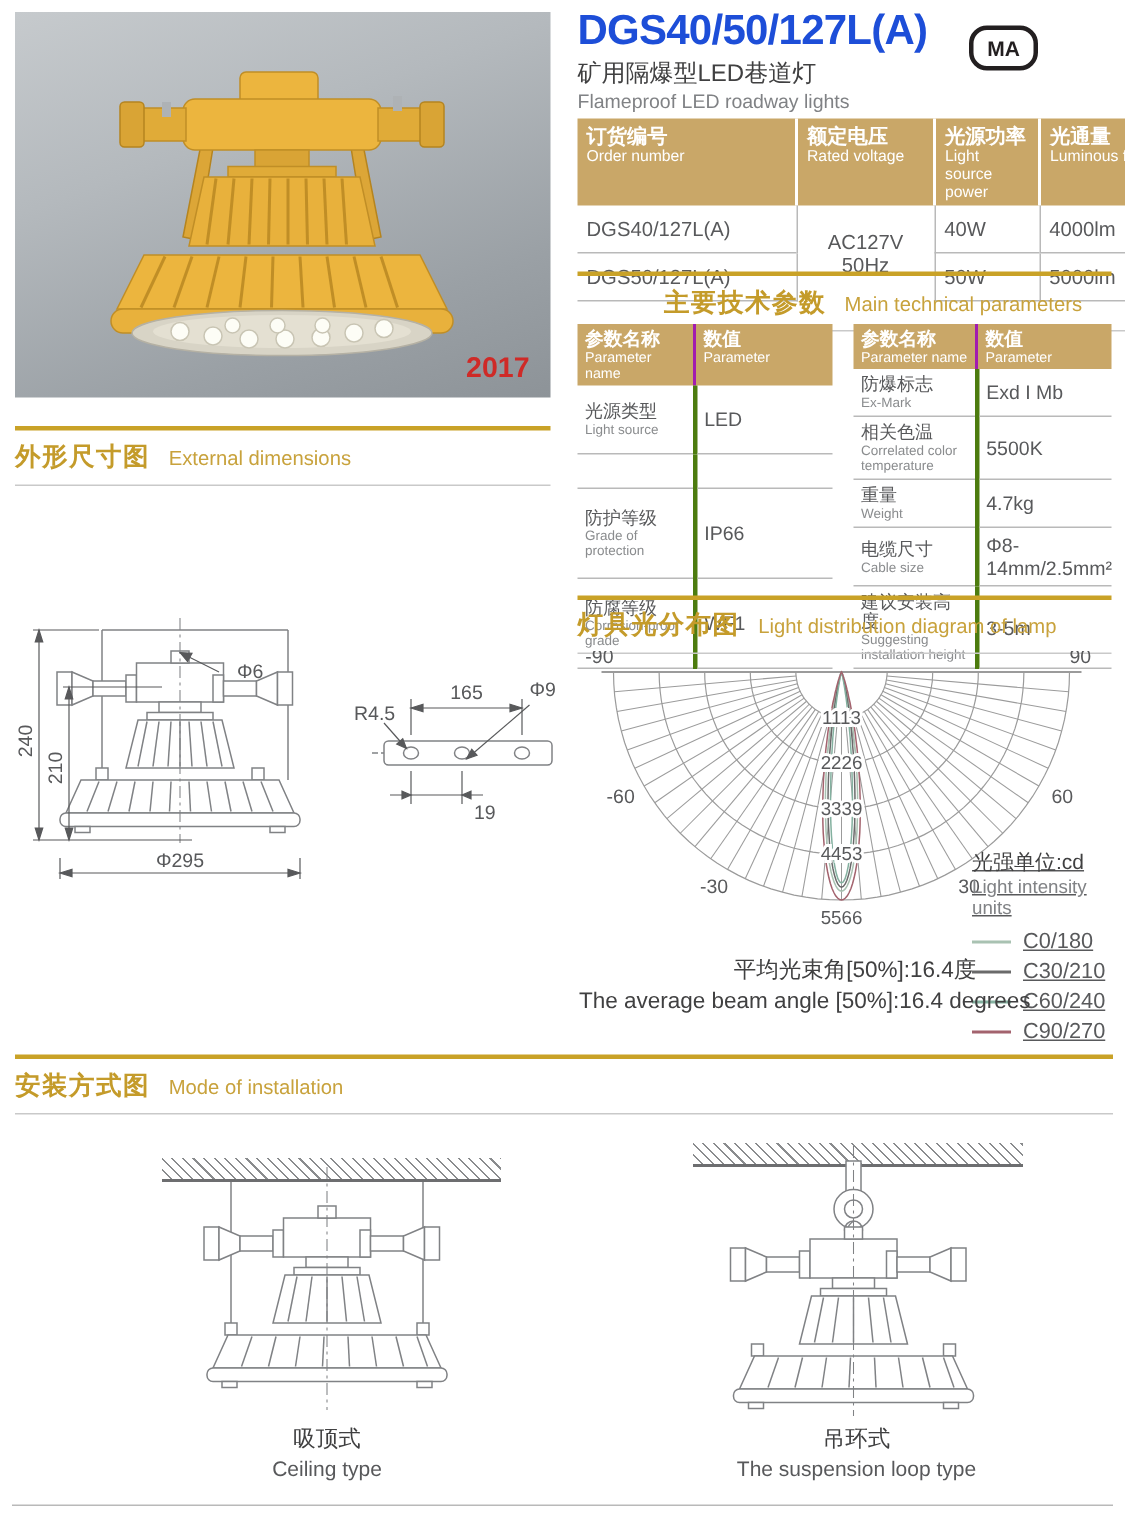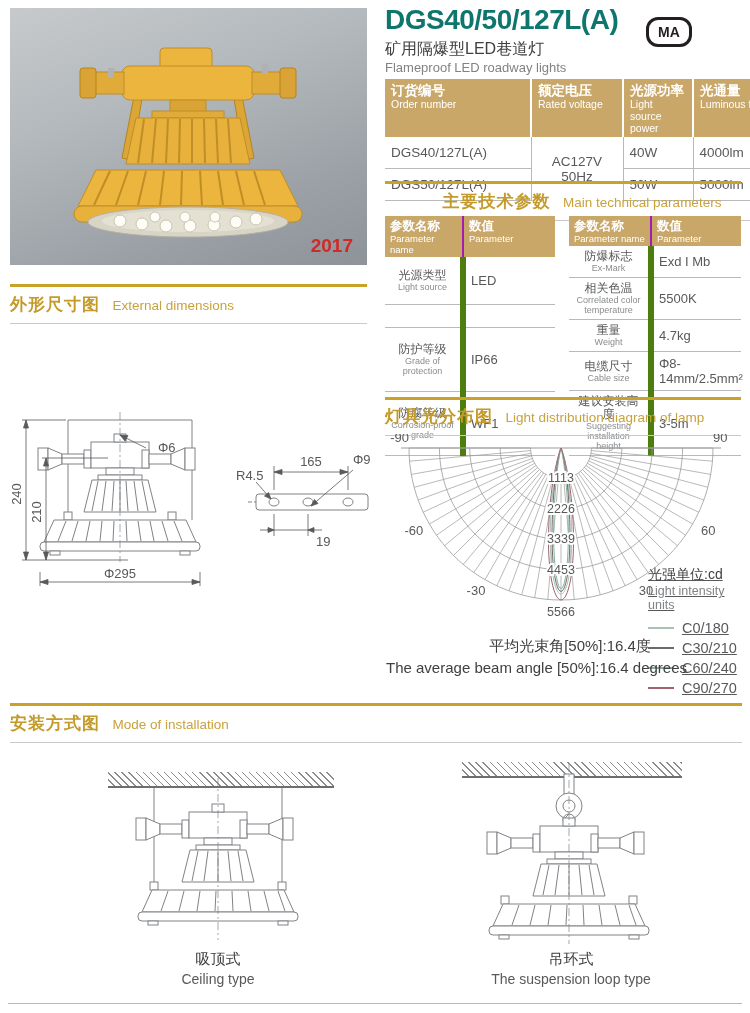--- a/index.html
+++ b/index.html
@@ -12,21 +12,21 @@
   .photo svg{position:absolute;left:0;top:0;}
   .photo-year{position:absolute;right:14px;bottom:8px;font-size:19px;color:#cf2a27;font-weight:bold;}
 
   
   .rule-gold{position:absolute;height:3px;background:#c9a227;}
   .sec-head{position:absolute;border-bottom:1px solid #c9c9c9;padding-bottom:7px;}
   .sec-cn{font-size:17px;font-weight:bold;color:#c49b2a;letter-spacing:1px;}
   .sec-en{font-size:13.5px;color:#c8a23c;margin-left:8px;}
 
   
-  .title{position:absolute;left:385px;top:4px;font-size:28px;font-weight:bold;color:#0f766e;letter-spacing:-.5px;}
+  .title{position:absolute;left:385px;top:4px;font-size:28px;font-weight:bold;color:#1d4ed8;letter-spacing:-.5px;}
   .sub-cn{position:absolute;left:385px;top:39px;font-size:16px;color:#404041;}
   .sub-en{position:absolute;left:385px;top:60px;font-size:13px;color:#808285;}
   .ma-mark{position:absolute;left:646px;top:17px;width:40px;height:24px;border:3px solid #231f20;border-radius:12px;
            display:flex;align-items:center;justify-content:center;font-weight:bold;font-size:14px;color:#231f20;background:#fff;}
   .ex-mark{position:absolute;left:690px;top:2px;width:58px;height:56px;}
   .ex-mark .ex-txt{position:absolute;left:0;top:15px;width:58px;text-align:center;
                    font-size:20px;font-weight:bold;color:#f7a800;font-style:italic;}
 
   
   .order-table{position:absolute;left:385px;top:79px;width:356px;border-collapse:collapse;table-layout:fixed;}
@@ -43,21 +43,21 @@
 
   
   .param-wrap{position:absolute;left:385px;top:216px;width:356px;display:flex;justify-content:space-between;}
   .ptable{width:170px;border-collapse:collapse;table-layout:fixed;}
   .ptable th{background:#c9a768;color:#fff;text-align:left;vertical-align:top;padding:3px 5px 2px 5px;
              border-right:2px solid #a21caf;font-weight:normal;}
   .ptable th:last-child{border-right:none;}
   .ptable th .cn{display:block;font-size:12.5px;font-weight:bold;line-height:14px;}
   .ptable th .en{display:block;font-size:9.5px;line-height:11px;}
   .ptable td{vertical-align:middle;padding:4px 5px;border-bottom:1px solid #b9b9b9;}
-  .ptable td.nm{border-right:6px solid #4d7c0f;text-align:center;}
+  .ptable td.nm{border-right:3px solid #4d7c0f;}
   .ptable td .cn{display:block;font-size:12px;color:#58595b;line-height:13px;}
   .ptable td .en{display:block;font-size:9px;color:#8a8c8e;line-height:10px;}
   .ptable td.val{font-size:13px;color:#58595b;}
   .ptable tr.spacer td{height:14px;}
 
   
   .polar-box{position:absolute;left:383px;top:434px;width:364px;height:206px;}
   .legend{position:absolute;left:648px;top:566px;width:100px;text-decoration:underline;}
   .legend .u-cn{font-size:14px;color:#404041;}
   .legend .u-en{font-size:12.5px;color:#808285;margin-bottom:6px;}

